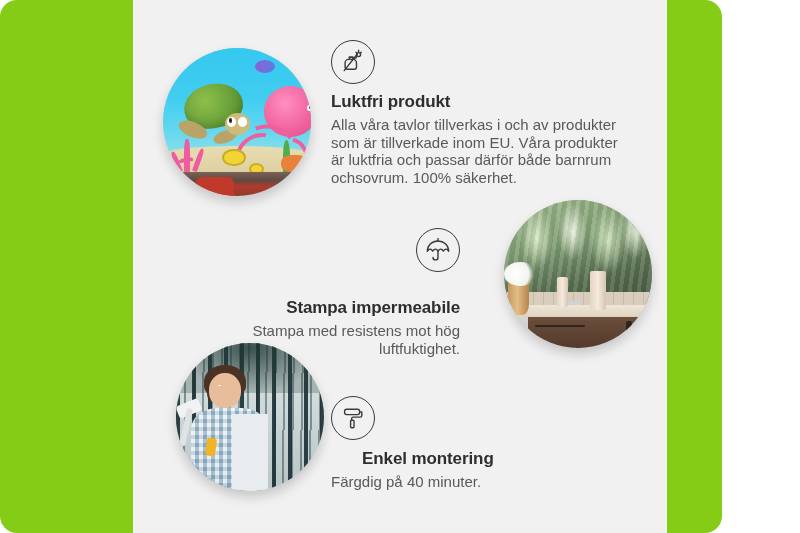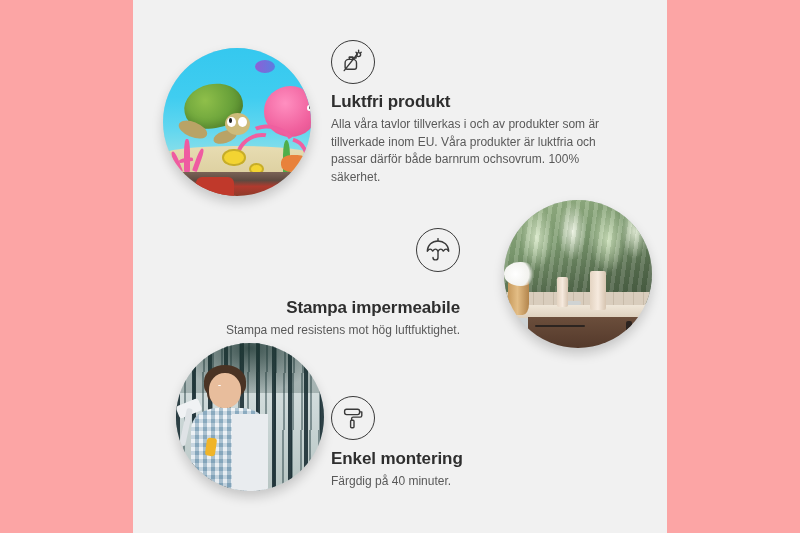--- a/index.html
+++ b/index.html
@@ -9,23 +9,24 @@
   }
   body {
     width: 800px;
     height: 533px;
     font-family: "Liberation Sans", sans-serif;
     overflow: hidden;
   }
 
   .page {
     position: relative;
-    width: 800px;
+    width: 722px;
     height: 533px;
-    background: #fca5a5;
+    background: #84cc16;
+    border-radius: 17px;
   }
 
   
   .panel {
     position: absolute;
     left: 133px;
     top: 0;
     width: 534px;
     height: 533px;
     background: #f1f1f1;
@@ -264,37 +265,37 @@
   .feature-icon svg { display: block; }
 
   .feature-title {
     font-size: 17px;
     font-weight: bold;
     color: #2e2e2e;
     margin: 8px 0 4px 0;
     letter-spacing: -0.1px;
   }
   .feature-body {
-    font-size: 12px;
+    font-size: 15px;
     line-height: 17.5px;
     color: #595959;
   }
 
   
   #feature-odourless { left: 331px; top: 40px; width: 300px; text-align: left; }
   #feature-odourless .feature-icon { margin-left: 0; }
 
   
   #feature-waterproof { left: 218px; top: 228px; width: 242px; text-align: right; }
   #feature-waterproof .icon-row { display: flex; justify-content: flex-end; }
   #feature-waterproof .feature-title { margin-top: 26px; }
 
   
   #feature-assembly { left: 331px; top: 396px; width: 290px; text-align: left; }
-  #feature-assembly .feature-title { margin-top: 9px; }
+  #feature-assembly .feature-title { margin-top: 9px; margin-left: 31px; }
 </style>
 </head>
 <body>
 
 <div class="page">
 
   <div class="panel"></div>
 
   <div class="photo" id="photo-ocean">
     <div class="photo-inner">

